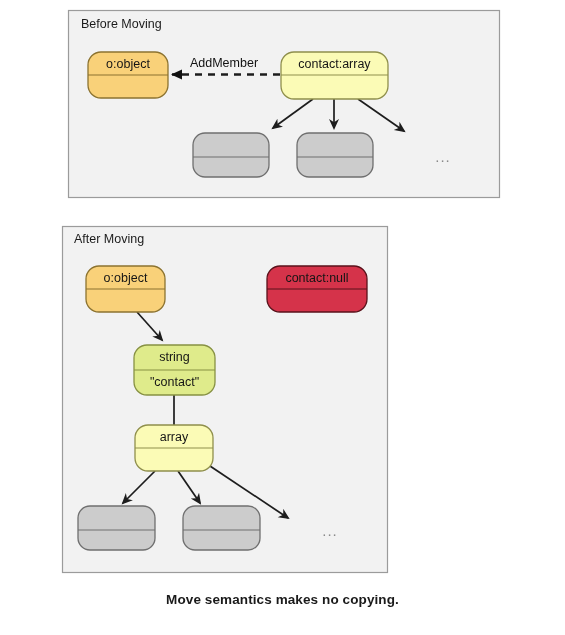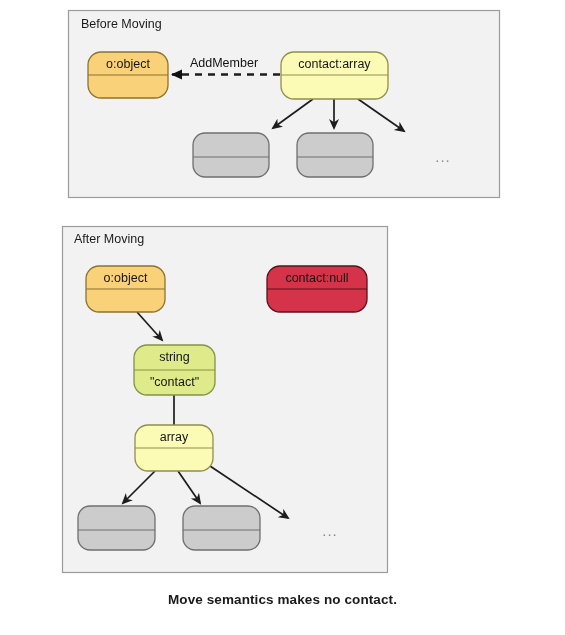--- a/index.html
+++ b/index.html
@@ -213,16 +213,16 @@
 
       <g>
         <rect class="node-body grey" x="183" y="506" width="77" height="44" rx="12" ry="12"></rect>
         <line class="node-divider grey" x1="183" y1="530" x2="260" y2="530"></line>
       </g>
 
       <text class="ellipsis-dots" x="330" y="536">...</text>
     </g>
   </svg>
 
-  <div class="caption-text">Move semantics makes no contact.</div>
+  <div class="caption-text">Move semantics makes no copying.</div>
 
 
 </div>
 
 </body></html>

